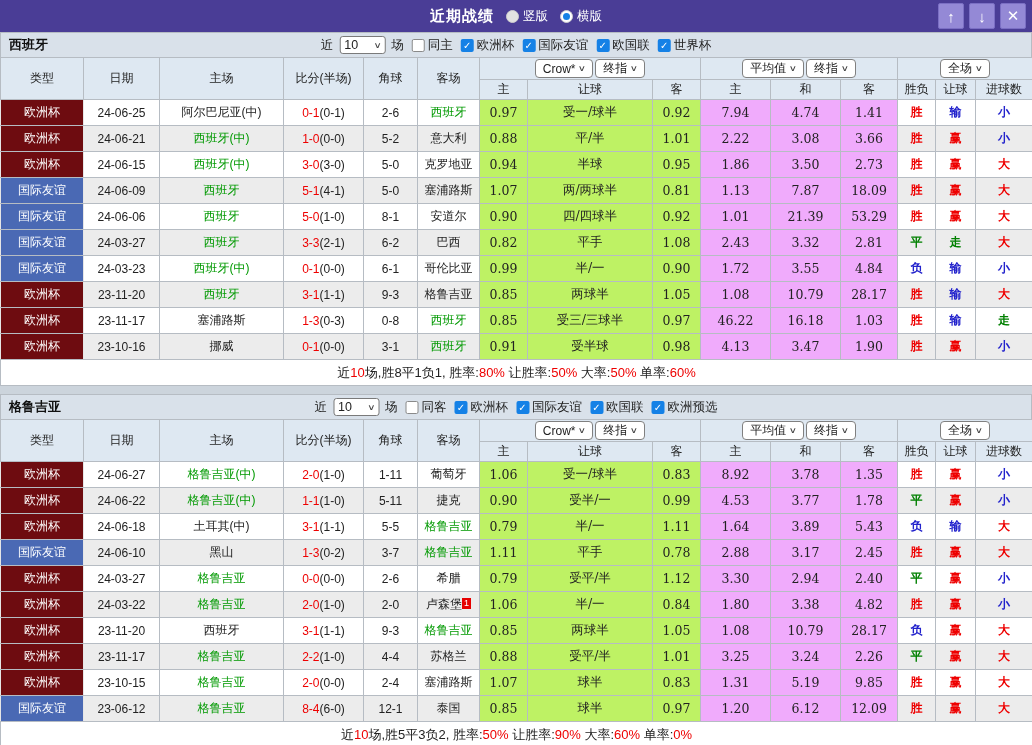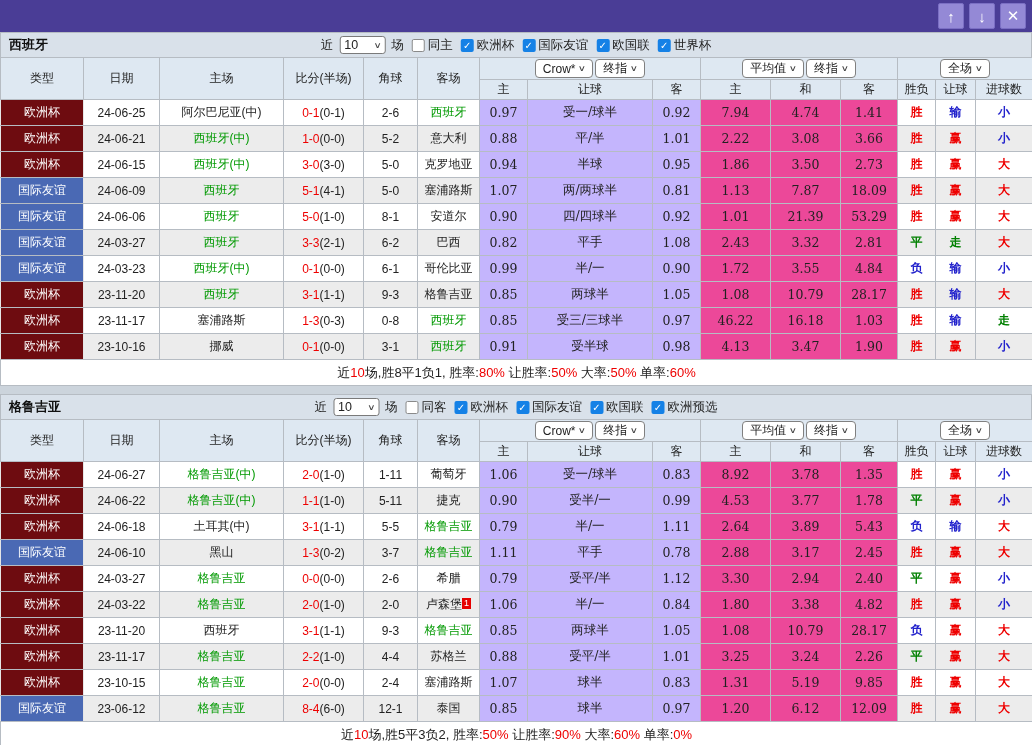--- a/index.html
+++ b/index.html
@@ -34,33 +34,44 @@
   table { border-collapse:collapse; table-layout:fixed; width:1032px; background:#fff; }
   th,td { border:1px solid #b6bcc3; text-align:center; overflow:hidden; white-space:nowrap; }
   thead th { background:#dee8f2; font-weight:normal; color:#222; font-size:12px; }
   tr.hr1 th { height:22px; }
   tr.hr2 th { height:20px; }
   .pillwrap { display:flex; justify-content:center; align-items:center; gap:2px; }
   .pill { display:inline-flex; align-items:center; gap:4px; height:19px; padding:0 7px; background:#fff; border:1px solid #808080; border-radius:4px; font-size:12px; cursor:pointer; }
   tbody td { height:26px; font-size:12px; background:#fff; }
   tbody tr:nth-child(even) td.plain { background:#ececec; }
   td.type { color:#fff; font-size:12px; border-left-color:#e6e6e6; border-right-color:#e6e6e6; }
-  td.c-odd { background:#c4b5fd; font-family:"DejaVu Serif", serif; font-size:12.5px;margin-top:44px; }
-  td.c-avg { background:#ec4899; font-family:"DejaVu Serif", serif; font-size:12.5px; }
+  td.c-odd { background:#bef264; font-family:"DejaVu Serif", serif; font-size:12.5px;margin-top:44px; }
+  td.c-avg { background:#f0abfc; font-family:"DejaVu Serif", serif; font-size:12.5px; }
   td.res { font-weight:bold; }
   .grn { color:#009900; }
   .scr-f { color:#ee0000; }
   .badge { display:inline-block; background:#e60000; color:#fff; font-size:9px; line-height:11px; width:9px; height:11px; vertical-align:2px; }
   tfoot td { height:26px; background:#fff; font-size:13px; }
   .sum-r { color:#ee0000; }
 </style>
 </head>
 <body>
 
 <div class="topbar">
+  <div class="tb-center">
+    <span class="tb-title">近期战绩</span>
+    <span class="tb-radio">
+      <span class="radio"></span>
+      <span>竖版</span>
+    </span>
+    <span class="tb-radio">
+      <span class="radio sel"></span>
+      <span>横版</span>
+    </span>
+  </div>
   <div class="tb-btns">
     <div class="tb-btn">
         <span>↑</span>
       </div>
     <div class="tb-btn">
         <span>↓</span>
       </div>
     <div class="tb-btn">
         <span>✕</span>
       </div>
@@ -471,21 +482,21 @@
           <tr>
             <td class="type" style="background: rgb(110, 12, 16);">欧洲杯</td>
             <td class="plain">24-06-18</td>
             <td class="plain">土耳其(中)</td>
             <td class="plain"><span class="scr-f">3-1</span><span>(1-1)</span></td>
             <td class="plain">5-5</td>
             <td class="plain grn">格鲁吉亚</td>
             <td class="c-odd">0.79</td>
             <td class="c-odd">半/一</td>
             <td class="c-odd">1.11</td>
-            <td class="c-avg">2.64</td>
+            <td class="c-avg">1.64</td>
             <td class="c-avg">3.89</td>
             <td class="c-avg">5.43</td>
             <td class="plain res" style="color: rgb(34, 34, 204);">负</td>
             <td class="plain res" style="color: rgb(34, 34, 204);">输</td>
             <td class="plain res" style="color: rgb(238, 0, 0);">大</td>
           </tr>
           <tr>
             <td class="type" style="background: rgb(74, 105, 180);">国际友谊</td>
             <td class="plain">24-06-10</td>
             <td class="plain">黑山</td>

